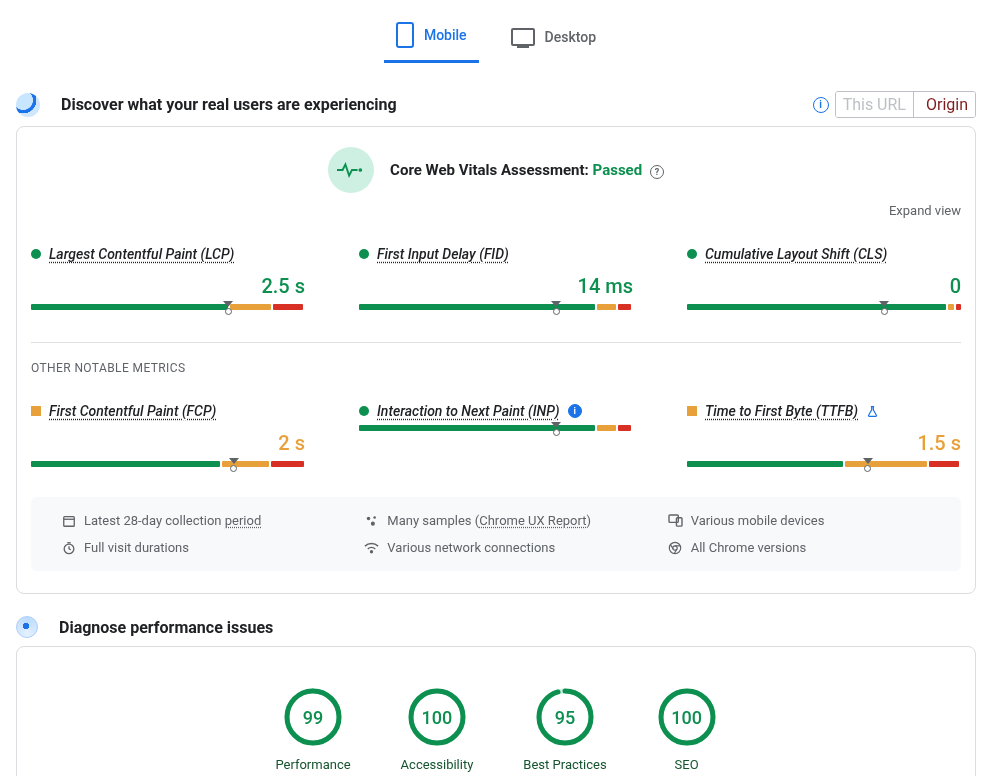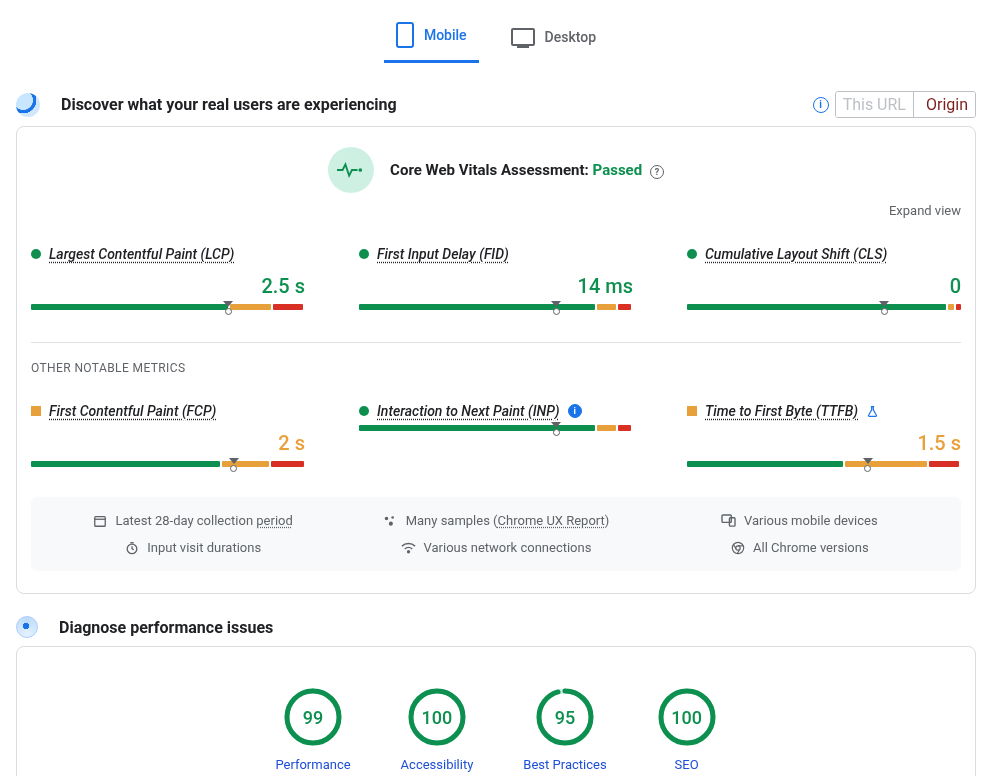--- a/index.html
+++ b/index.html
@@ -214,21 +214,21 @@
     background:#f8f9fa;
     border-radius:6px;
     margin-top:30px;
     padding:16px 30px;
     display:grid;
     grid-template-columns: repeat(3, 1fr);
     gap:12px 40px;
     color:#5f6368;
     font-size:13px;
   }
-  .meta-item { display:flex; align-items:center; gap:8px;justify-content:center;}
+  .meta-item { display:flex; align-items:center; gap:8px;}
   .meta-icon {
     width:15px; height:15px;
     display:inline-flex;
     align-items:center; justify-content:center;
     color:#5f6368;
     font-size:13px;
   }
   .meta-link { text-decoration:underline; text-decoration-style:dotted; text-underline-offset:2px;}
   .gauge-row {
     display:flex;
@@ -242,21 +242,21 @@
   .gauge-text {
     position:absolute; inset:0;
     display:flex; align-items:center; justify-content:center;
     color:#0d904f;
     font-size:18px;
     font-weight:500;
   }
   .gauge-label {
     margin-top:10px;
     font-size:13px;
-    color:#1d4ed8;
+    color:#14532d;
   }
   .flask-icon {
     width:13px; height:13px;
     color:#1a73e8;
   }
   .diag-icon {
     width:22px;height:22px;
     border-radius:50%;
     background: radial-gradient(circle at 45% 45%, #1a73e8 3px, transparent 3px),
                 conic-gradient(#bcdcfa 0deg, #e3f0ff 180deg, #bcdcfa 360deg);
@@ -462,21 +462,21 @@
     </div>
     <div class="meta-item">
       <span class="meta-icon">
         <svg width="14" height="14" viewBox="0 0 16 16" fill="none" stroke="currentColor" stroke-width="1.5">
             <circle cx="8" cy="9" r="5.5"></circle>
             <line x1="8" y1="9" x2="8" y2="6"></line>
             <line x1="8" y1="9" x2="10" y2="10"></line>
             <line x1="6" y1="2" x2="10" y2="2"></line>
           </svg>
       </span>
-      <span>Input visit durations</span>
+      <span>Full visit durations</span>
     </div>
     <div class="meta-item">
       <span class="meta-icon">
         <svg width="15" height="12" viewBox="0 0 16 12" fill="none" stroke="currentColor" stroke-width="1.5">
             <path d="M1 4 a10 10 0 0 1 14 0"></path>
             <path d="M4 7 a6 6 0 0 1 8 0"></path>
             <circle cx="8" cy="10" r="1" fill="currentColor"></circle>
           </svg>
       </span>
       <span>Various network connections</span>

